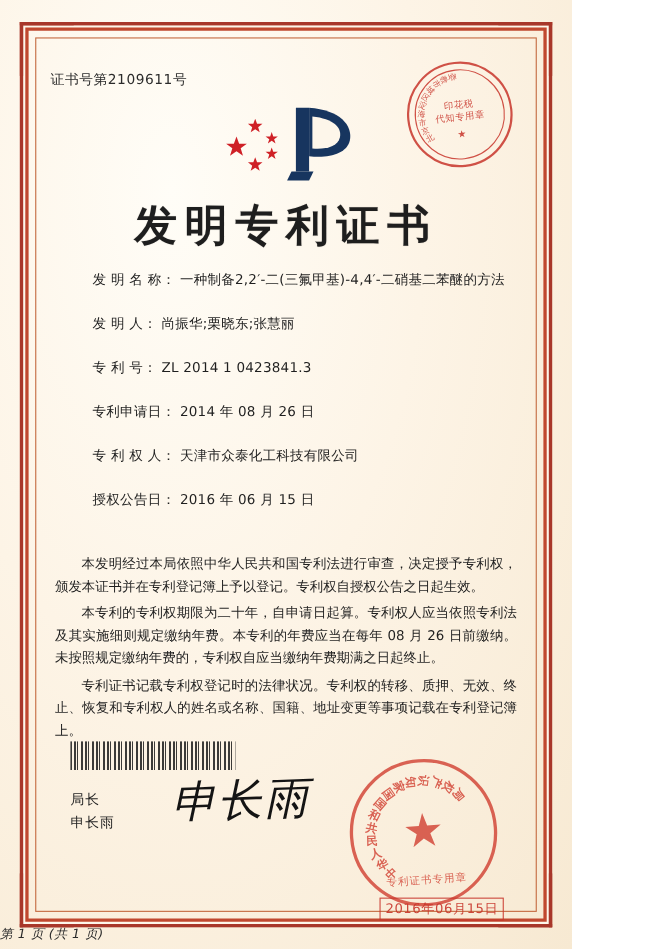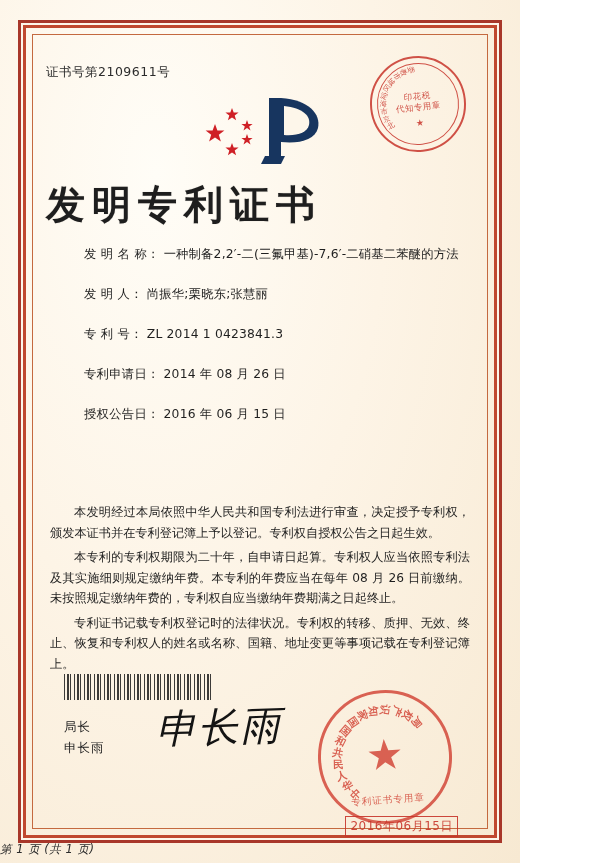--- a/index.html
+++ b/index.html
@@ -116,20 +116,21 @@
     top: 60px;
     transform: translateX(-50%);
     font-size: 9px;
   }
 
   
   .title {
     position: absolute;
     left: 0; right: 0;
     top: 128px;
+    text-align: center;
     font-family: Liberation Mono, monospace;
     font-size: 39px;
     font-weight: bold;
     letter-spacing: 7px;
     color: #1e1e1e;
     text-shadow: 0 0 1px rgba(0,0,0,0.25);
   }
 
   
   .fields {
@@ -322,33 +323,37 @@
         <path d="M99 16 C118 18 126 26 124 35 C122 43 112 46 99 45 Z" fill="#fdf6ea"></path>
         <path d="M80 66 L100 66 L96 74 L76 74 Z" fill="#17355f"></path>
       </svg>
     </div>
 
     <div class="title">发明专利证书</div>
 
     <div class="fields">
       <div class="field">
         <span class="flabel">发 明 名 称：</span>
-        <span class="fvalue">一种制备2,2′-二(三氟甲基)-7,6′-二硝基二苯醚的方法</span>
+        <span class="fvalue">一种制备2,2′-二(三氟甲基)-4,4′-二硝基二苯醚的方法</span>
       </div>
       <div class="field">
         <span class="flabel">发 明 人：</span>
         <span class="fvalue">尚振华;栗晓东;张慧丽</span>
       </div>
       <div class="field">
         <span class="flabel">专 利 号：</span>
         <span class="fvalue">ZL 2014 1 0423841.3</span>
       </div>
       <div class="field">
         <span class="flabel">专利申请日：</span>
         <span class="fvalue">2014 年 08 月 26 日</span>
+      </div>
+      <div class="field">
+        <span class="flabel">专 利 权 人：</span>
+        <span class="fvalue">天津市众泰化工科技有限公司</span>
       </div>
       <div class="field">
         <span class="flabel">授权公告日：</span>
         <span class="fvalue">2016 年 06 月 15 日</span>
       </div>
     </div>
 
     <div class="body-text">
       <p>本发明经过本局依照中华人民共和国专利法进行审查，决定授予专利权，颁发本证书并在专利登记簿上予以登记。专利权自授权公告之日起生效。</p>
       <p>本专利的专利权期限为二十年，自申请日起算。专利权人应当依照专利法及其实施细则规定缴纳年费。本专利的年费应当在每年 08 月 26 日前缴纳。未按照规定缴纳年费的，专利权自应当缴纳年费期满之日起终止。</p>

